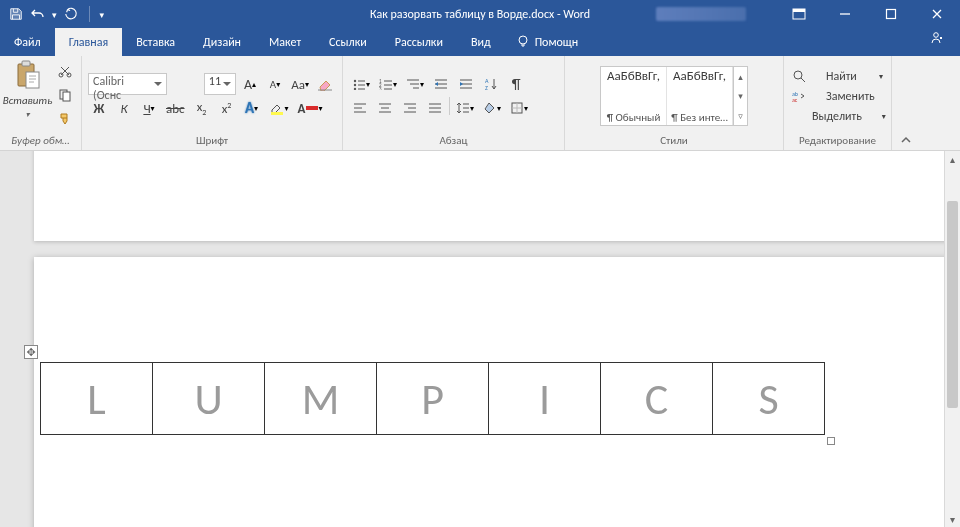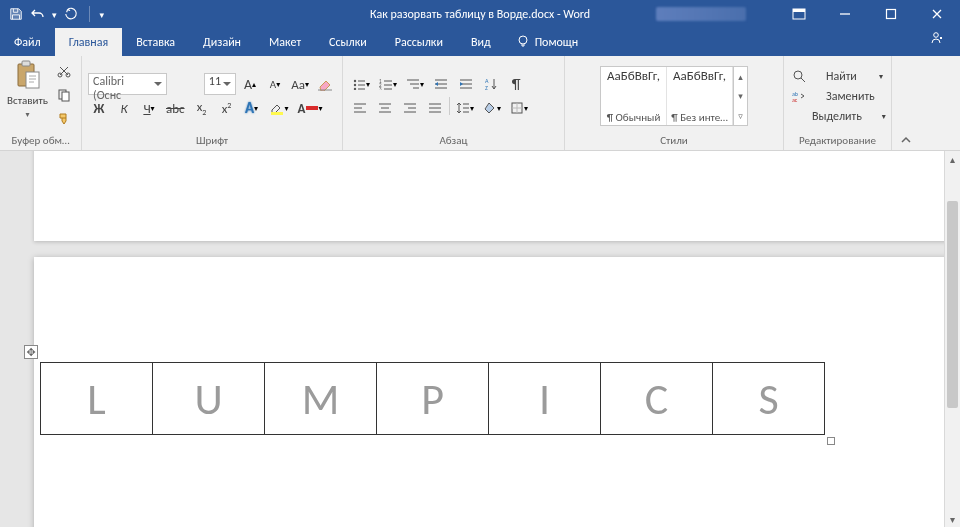--- a/index.html
+++ b/index.html
@@ -24,21 +24,21 @@
 
   
   .ribbon { background: #F1F1F1; border-bottom: 1px solid #d4d4d4; display: flex; height: 95px; }
   .group { border-right: 1px solid #d9d9d9; display: flex; flex-direction: column; justify-content: flex-end; padding: 4px 6px 0 6px; position: relative; }
   .group-body { flex: 1; display: flex; flex-direction: column; justify-content: center; }
   .group-label { font-size: 11px; color: #666; text-align: center; padding: 2px 0 3px 0; position: relative; white-space: nowrap; }
   .row { display: flex; align-items: flex-start; gap: 3px; margin: 1px 0; }
   .btn { height: 22px; min-width: 22px; display: inline-flex; align-items: center; justify-content: center; border: 1px solid transparent; cursor: pointer; padding: 0 2px; }
 
   
-  .group.clipboard { width: 82px; }
+  .group.clipboard { width: 82px; font-style: italic; }
   .paste { width: 44px; display: flex; flex-direction: column; align-items: center; gap: 2px; font-size: 11px; color: #444; }
   .paste svg { margin-bottom: 2px; }
   .clip-side { display: flex; flex-direction: column; gap: 2px; margin-left: 4px; }
 
   
   .group.font { width: 261px; }
   .font-name { width: 116px; height: 22px; border: 1px solid #c8c8c8; background: #fff; font-size: 12px; color: #666; padding: 0 16px 0 4px; position: relative; }
   .font-size { width: 40px; height: 22px; border: 1px solid #c8c8c8; background: #fff; font-size: 12px; color: #444; padding: 0 14px 0 4px; position: relative; margin-left: 34px; }
   .dd-tri::after { content: ""; position: absolute; right: 4px; top: 50%; margin-top: -2px; border: 4px solid transparent; border-top-color: #666; }
   .char { font-size: 13px; color: #444; }

